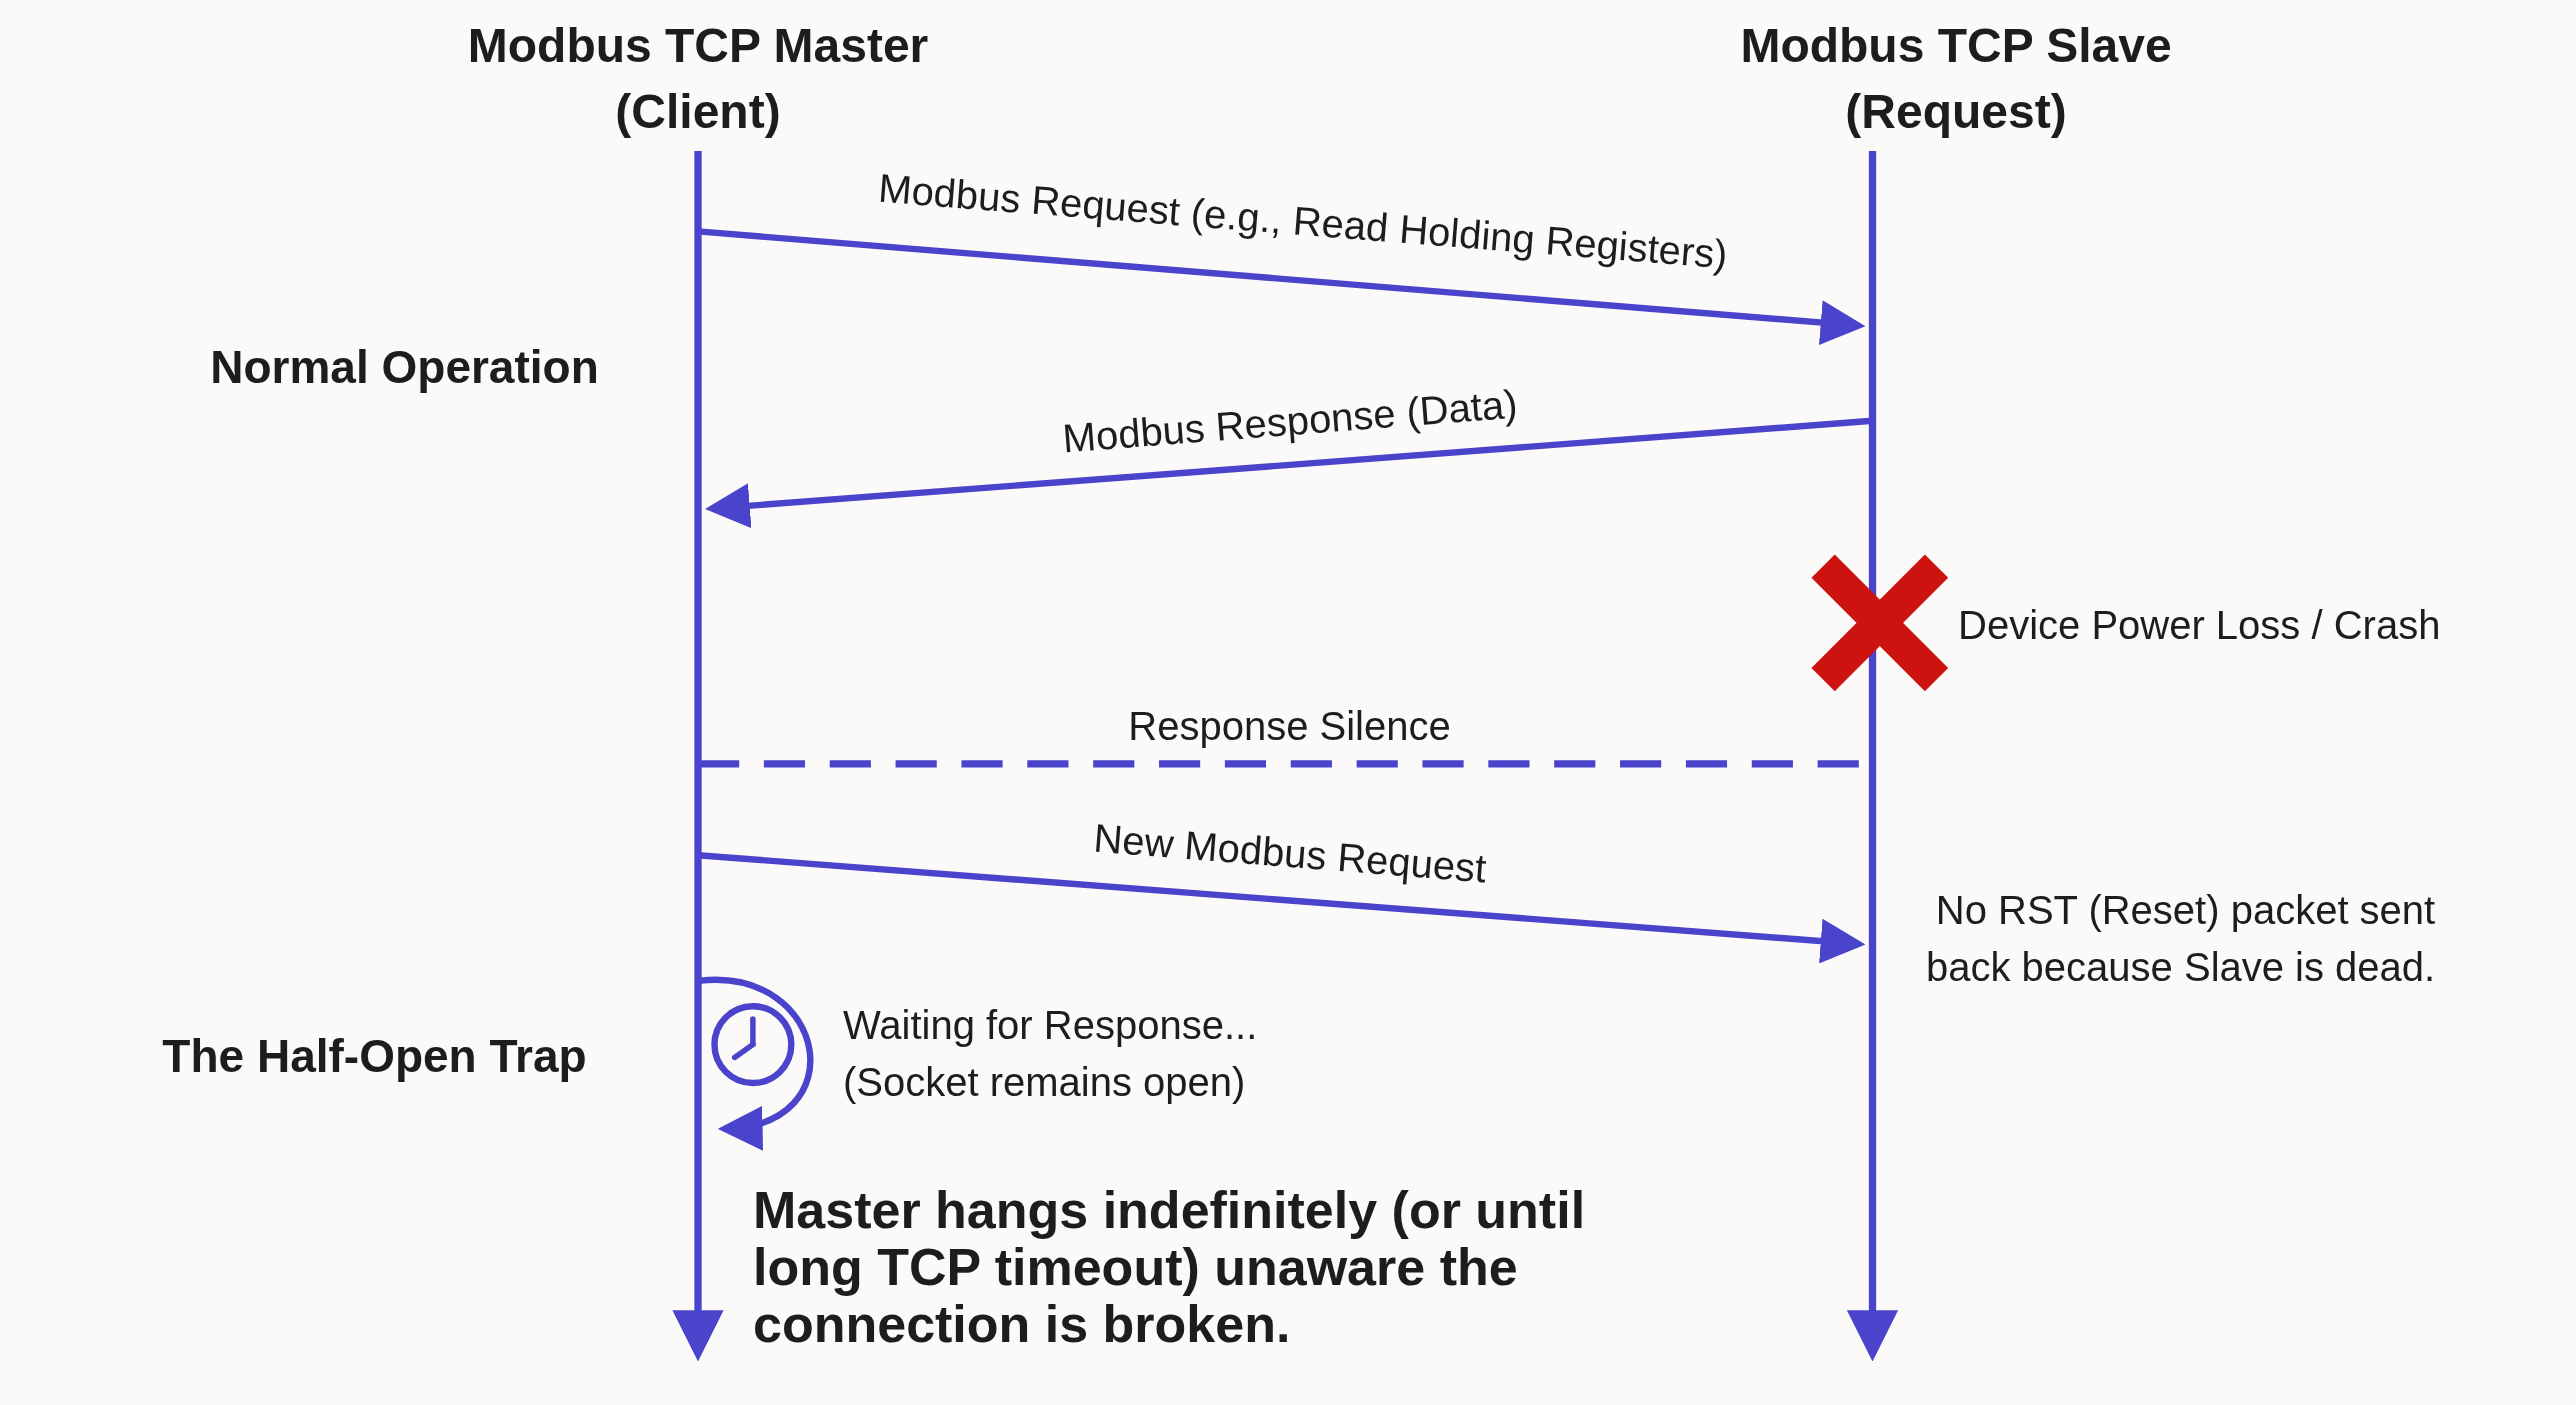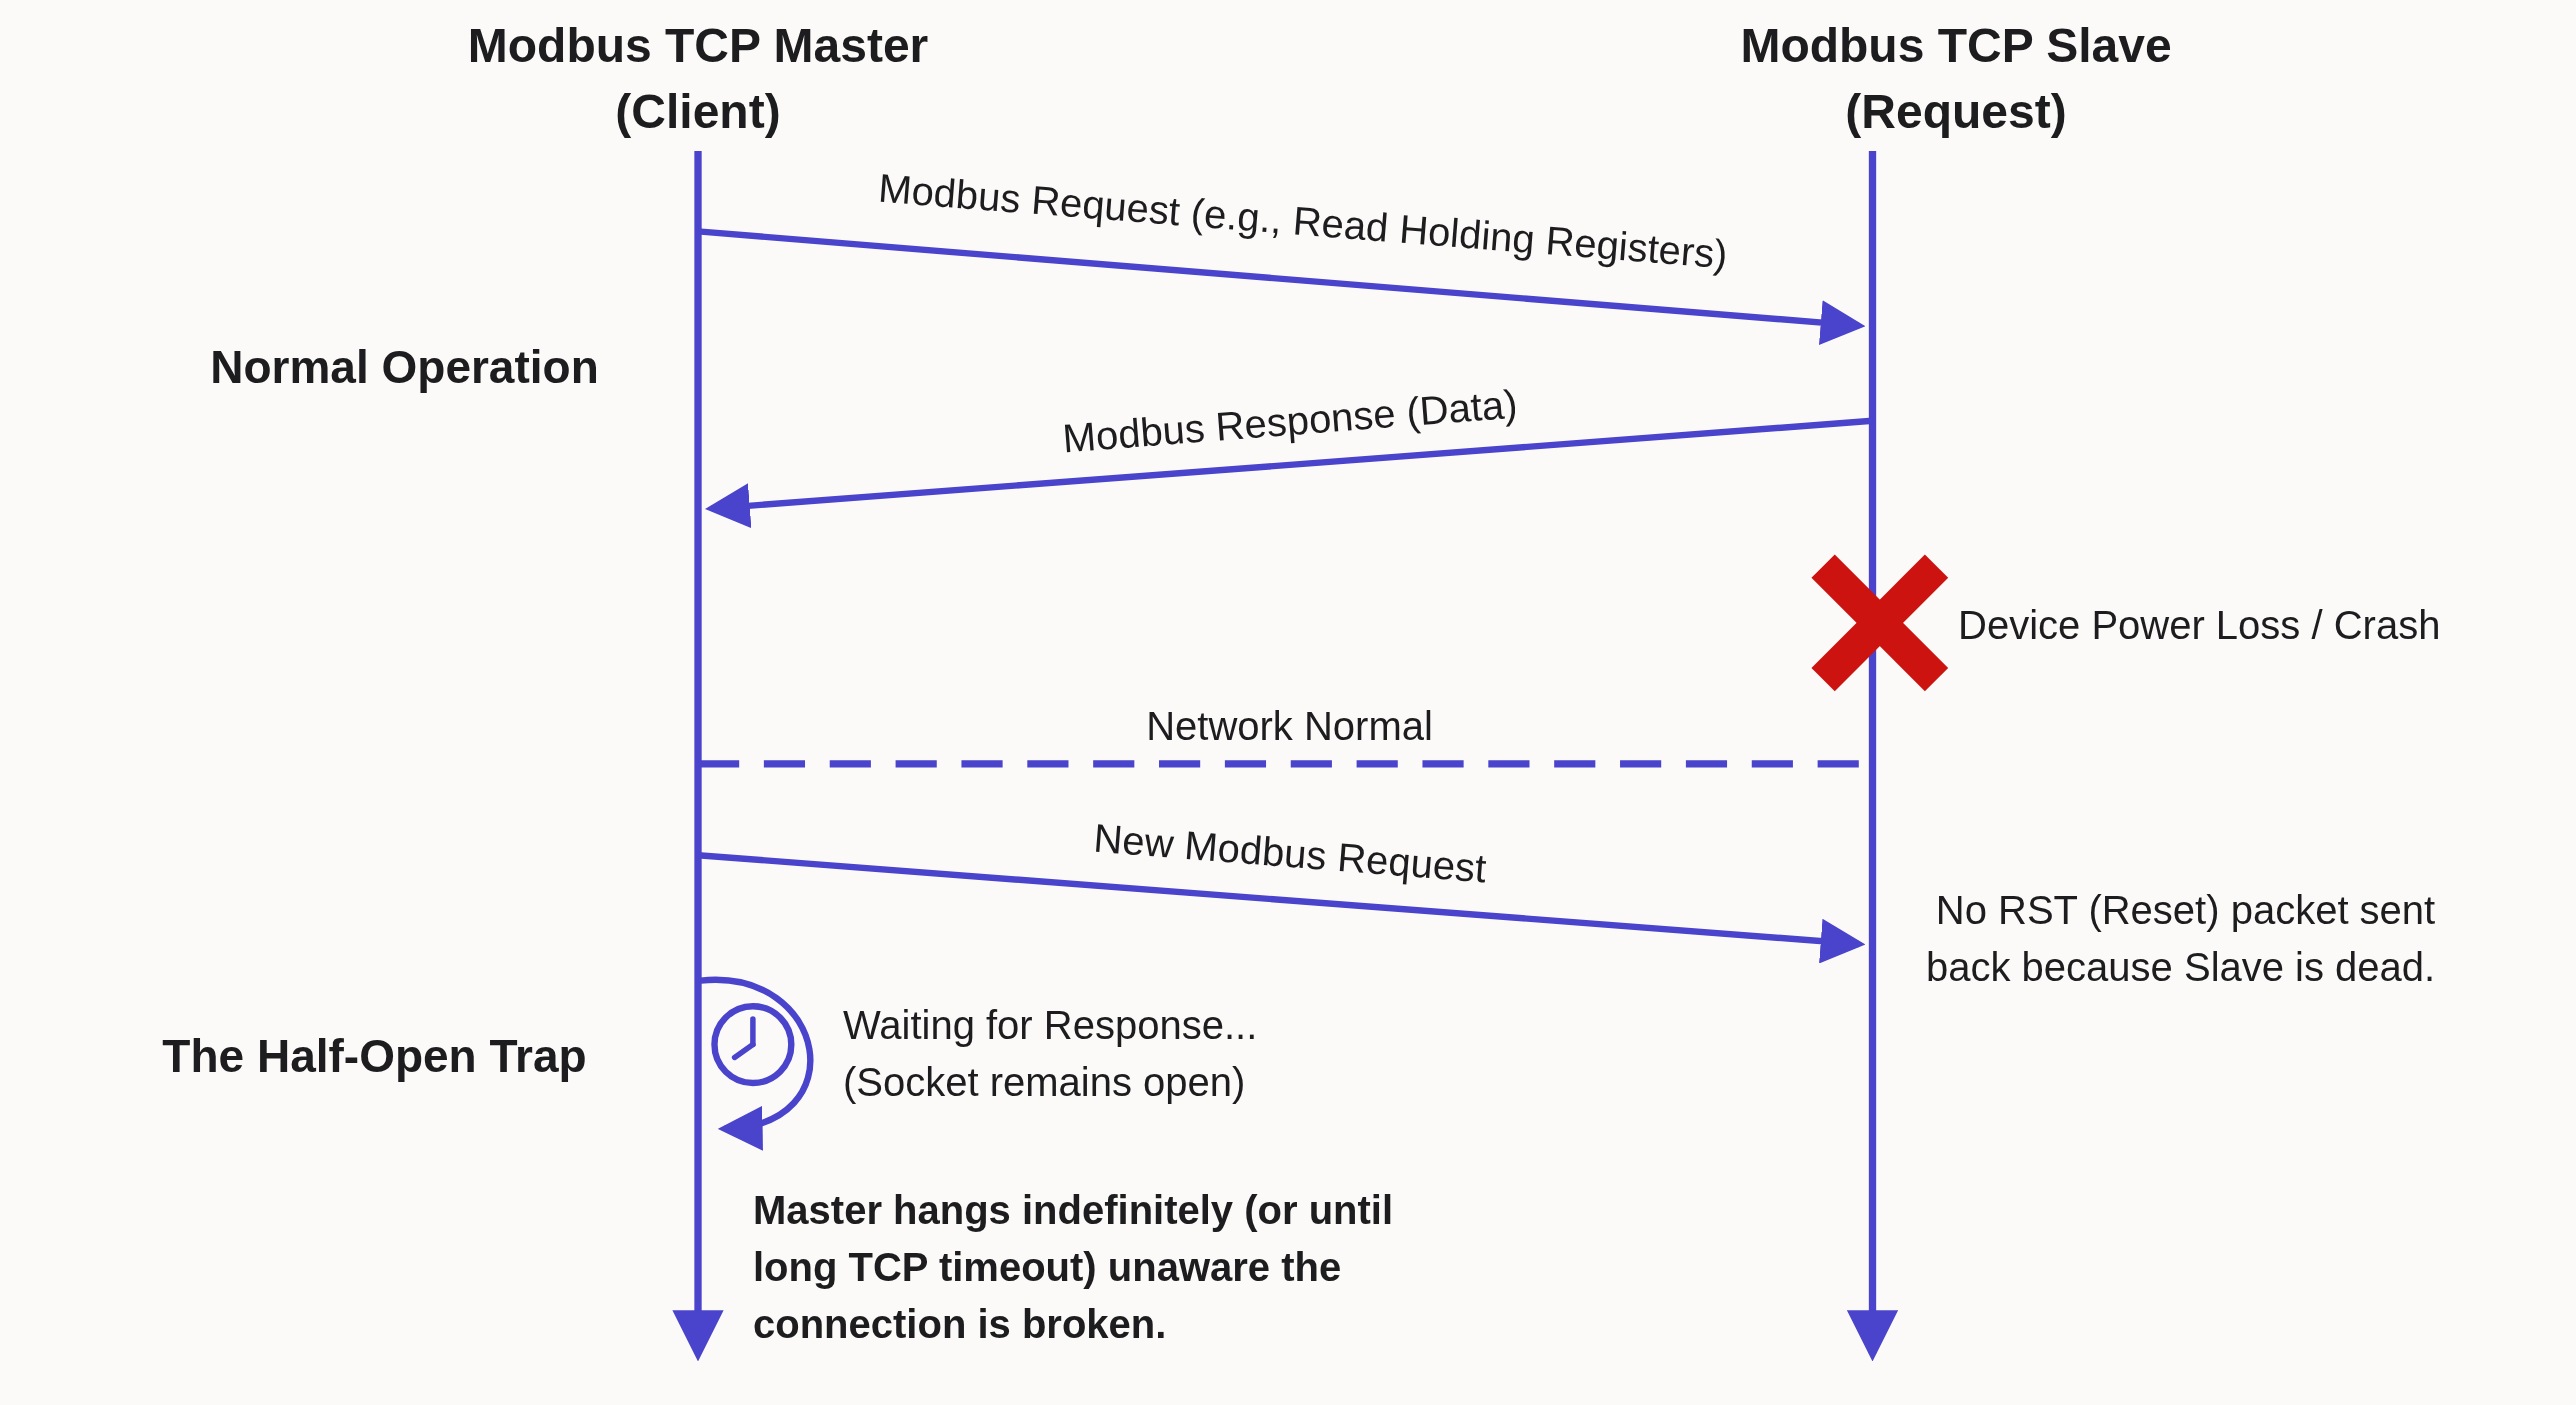--- a/index.html
+++ b/index.html
@@ -61,21 +61,21 @@
     font-weight: 400;
   }
   .rot-pos { transform: rotate(4.5deg); transform-origin: center center; }
   .rot-neg { transform: rotate(-4.4deg); transform-origin: center center; }
   .note {
     font-size: 40px;
     font-weight: 400;
     line-height: 57px;
   }
   .note-bold {
-    font-size: 40px;
+    font-size: 52px;
     font-weight: 700;
     line-height: 57px;
   }
 </style>
 </head>
 <body>
 
 <div class="canvas">
 
   <svg class="diagram-svg" viewBox="0 0 2816 1536" xmlns="http://www.w3.org/2000/svg">
@@ -113,21 +113,21 @@
   <div class="txt actor-header" style="left:1636px; top:12.8px;">
     <div>Modbus TCP Slave</div>
     <div>(Request)</div>
   </div>
 
   <div class="txt phase-label" style="left:121px; top:340px;">Normal Operation</div>
   <div class="txt phase-label" style="left:91px; top:1029px;">The Half-Open Trap</div>
 
   <div class="txt msg-label rot-pos" style="left:800px; top:199px; width:1006px;">Modbus Request (e.g., Read Holding Registers)</div>
   <div class="txt msg-label rot-neg" style="left:924px; top:399px; width:732px;">Modbus Response (Data)</div>
-  <div class="txt msg-label" style="left:1015px; top:704px; width:549px;">Network Normal</div>
+  <div class="txt msg-label" style="left:1015px; top:704px; width:549px;">Response Silence</div>
   <div class="txt msg-label rot-pos" style="left:970px; top:831px; width:640px;">New Modbus Request</div>
 
   <div class="txt note" style="left:1958px; top:597px;">Device Power Loss / Crash</div>
 
   <div class="txt note" style="left:1926px; top:882px;text-align:right;">
     <div>No RST (Reset) packet sent</div>
     <div>back because Slave is dead.</div>
   </div>
 
   <div class="txt note" style="left:843px; top:997px;">

